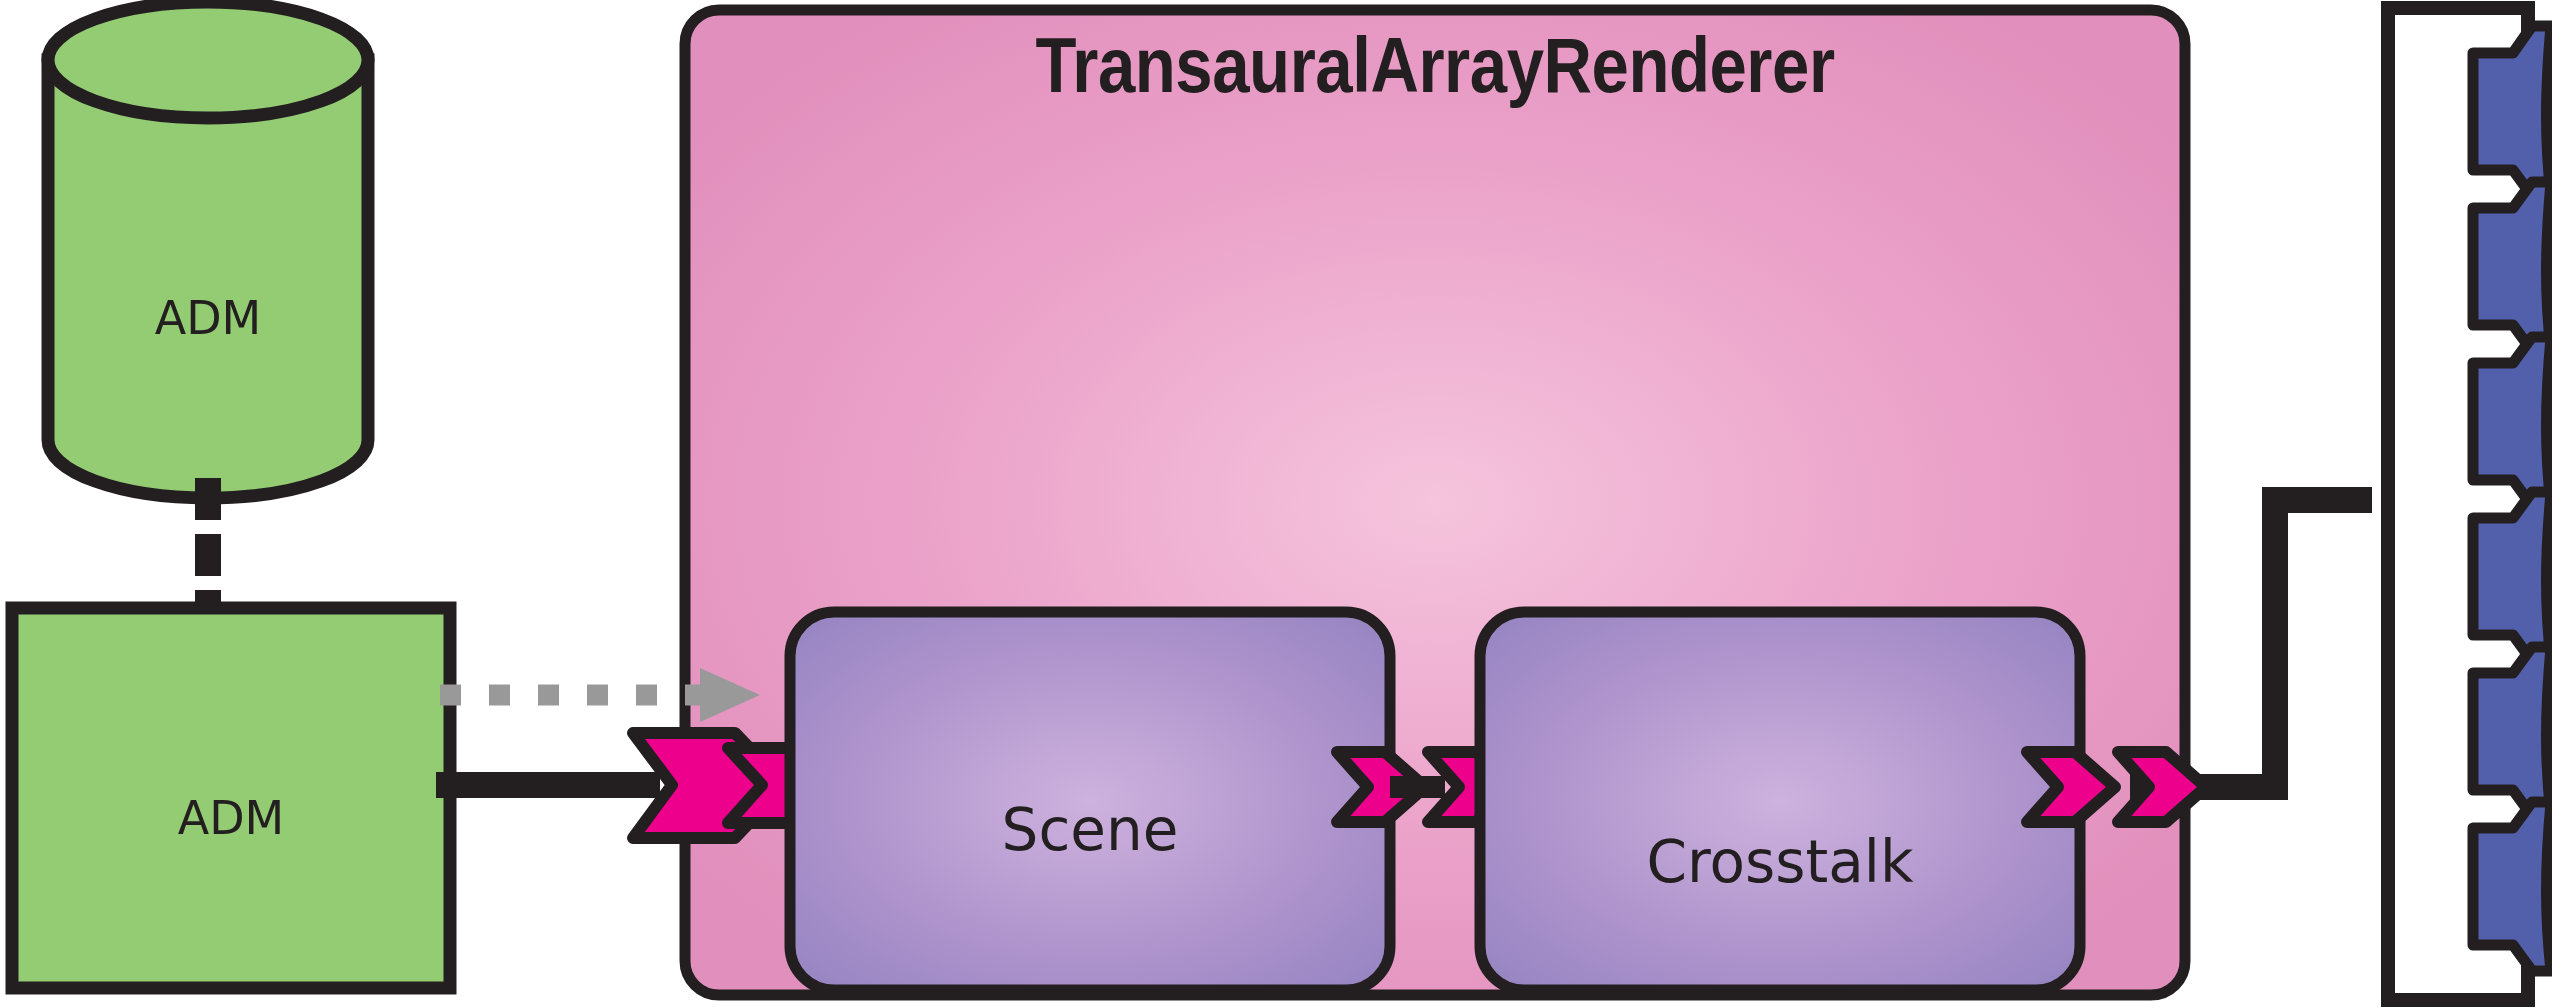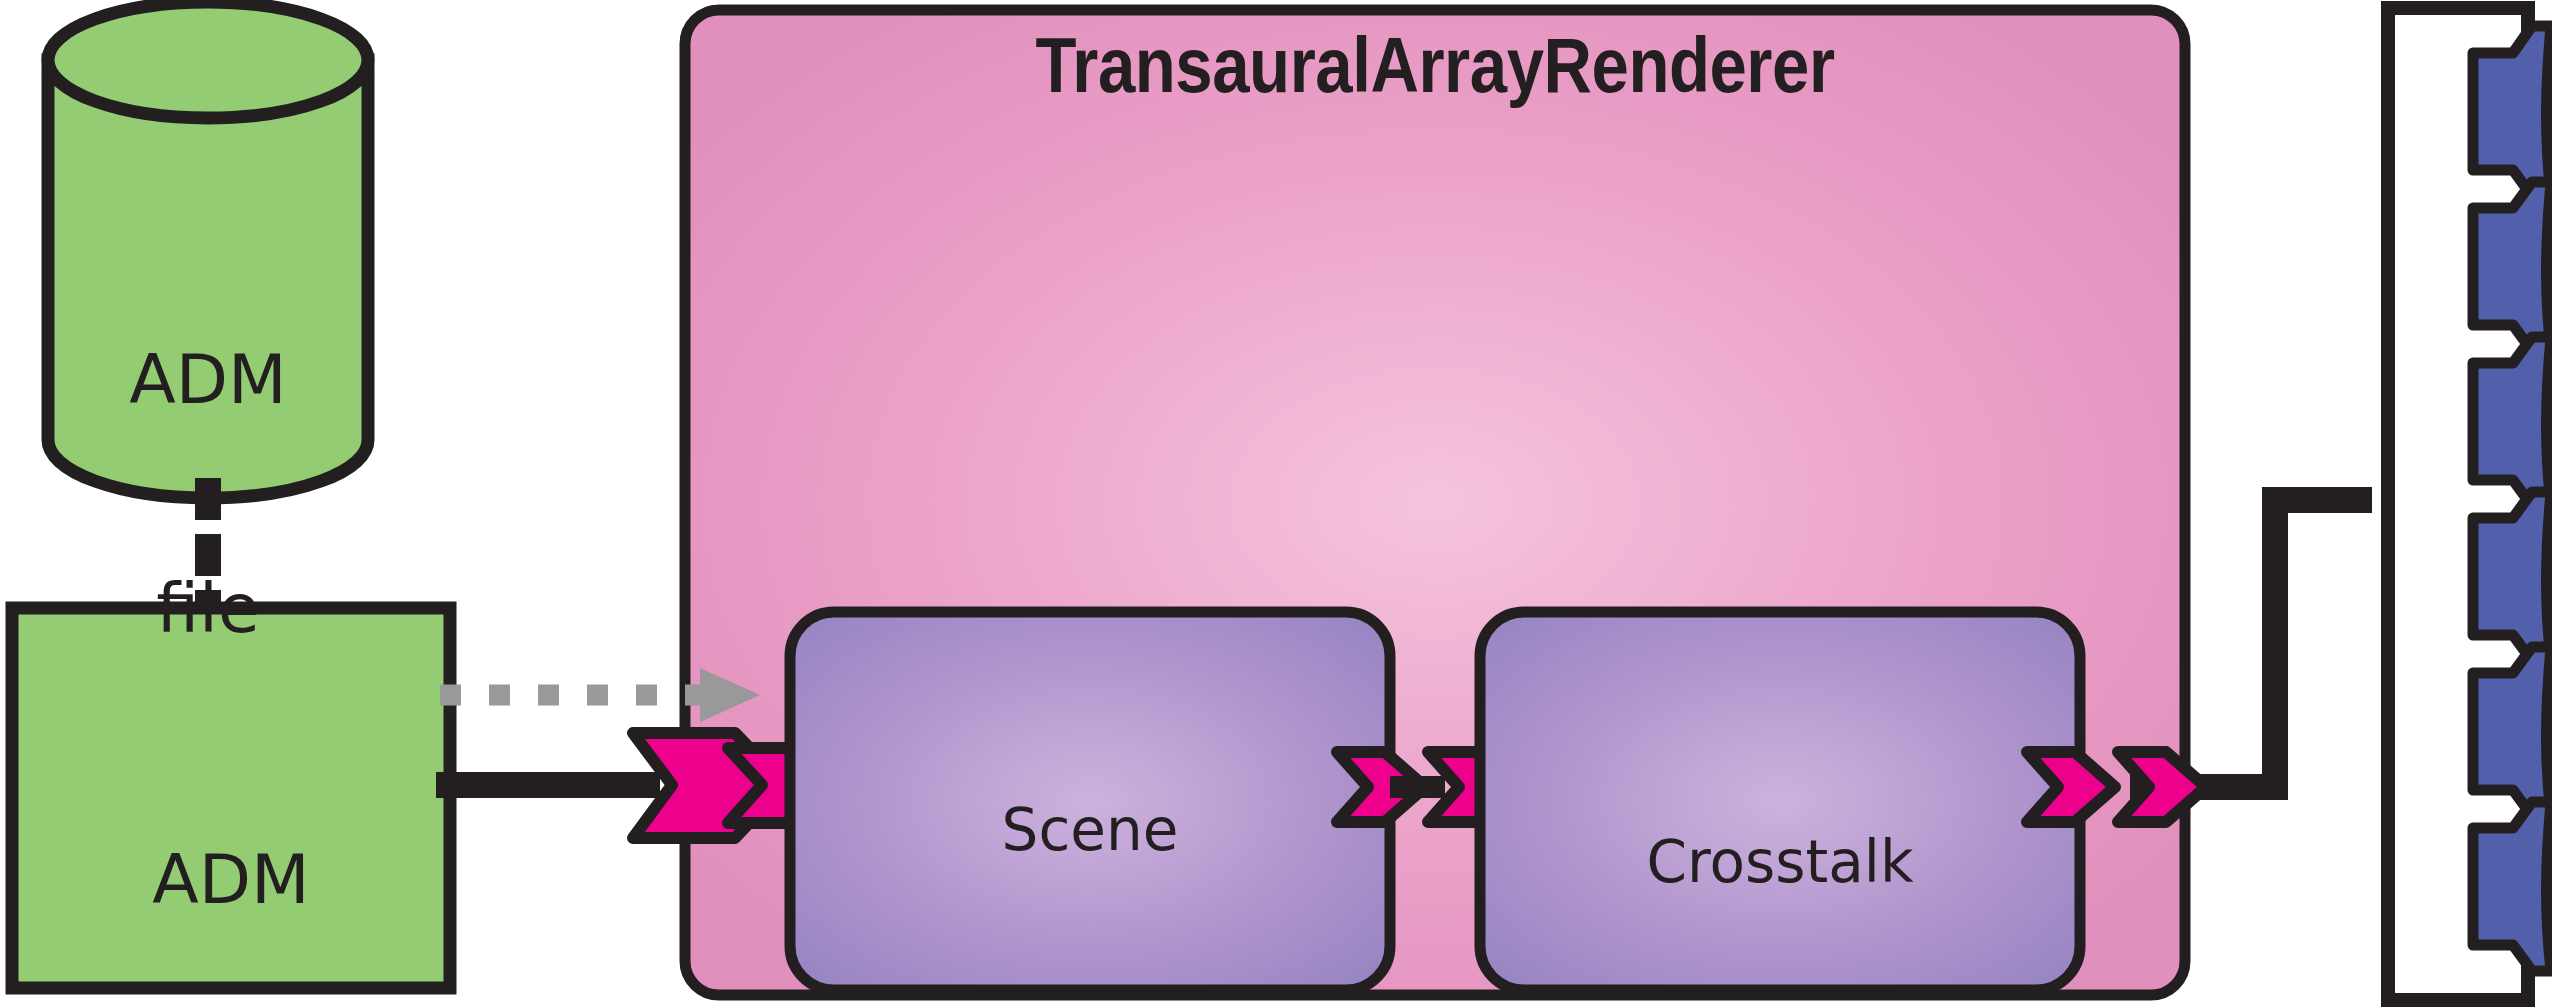--- a/index.html
+++ b/index.html
@@ -27,21 +27,21 @@
   .lbl {
     position: absolute;
     color: #231f20;
     text-align: center;
     line-height: 1.12;
     white-space: pre;
     pointer-events: none;
   }
   .lbl-green {
     font-family: "DejaVu Sans", sans-serif;
-    font-size: 68px;
+    font-size: 46px;
     font-weight: 400;
   }
   .lbl-title {
     font-family: "Liberation Sans Narrow", "Liberation Sans", sans-serif;
     font-size: 78px;
     font-weight: bold;
     letter-spacing: -0.5px;
     transform: scaleX(0.86);
     transform-origin: center center;
   }
@@ -150,21 +150,20 @@
     </g>
     <g>
       <path d="M 2473 828 L 2513 828 L 2532 802 L 2551 802
                C 2545 870 2545 915 2551 971 L 2532 971 L 2513 945 L 2473 945 Z" fill="#5260AC" stroke="#231F20" stroke-width="11" stroke-linejoin="round"></path>
     </g>
 
   </svg>
 
   <div class="lbl lbl-green" style="left:48px; top:190px; width:320px;">
     <div>ADM</div>
-    <div>file</div>
   </div>
 
   <div class="lbl lbl-green" style="left:12px; top:690px; width:438px;">
     <div>ADM</div>
     
   </div>
 
   <div class="lbl lbl-title" style="left:685px; top:22px; width:1500px;">TransauralArrayRenderer</div>
 
   <div class="lbl lbl-block" style="left:790px; top:668px; width:600px;">

